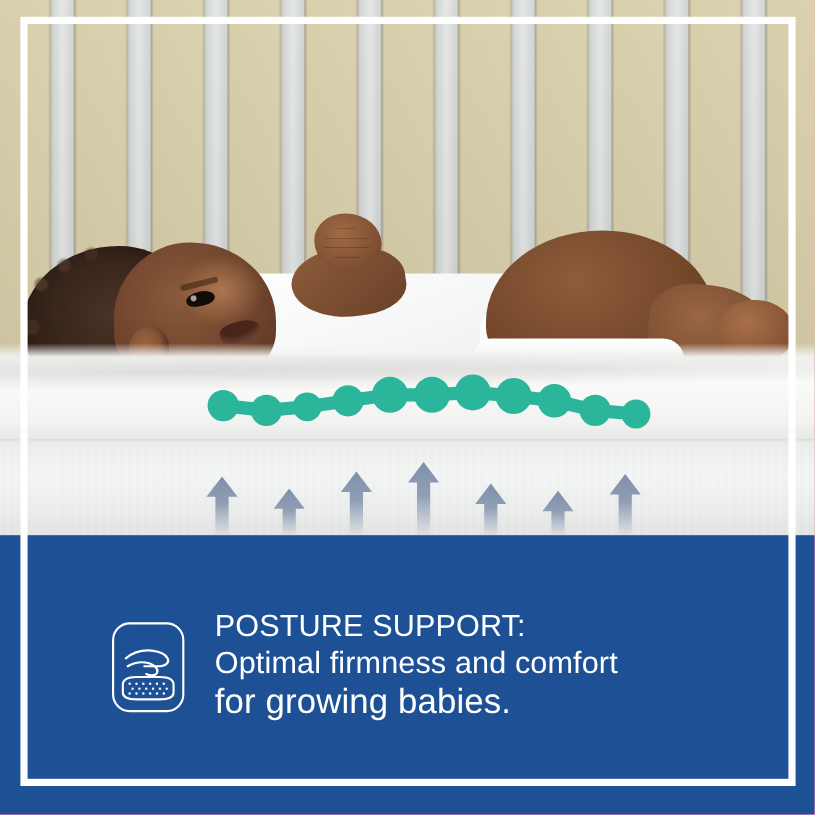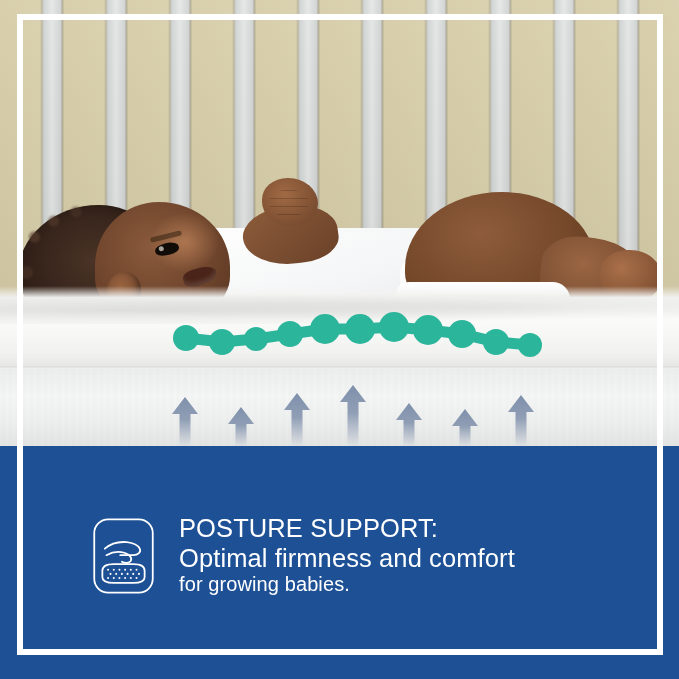--- a/index.html
+++ b/index.html
@@ -212,21 +212,21 @@
     margin-top:2px;
   }
   .icon-box svg{display:block;width:100%;height:100%;}
   .copy{
     color:#ffffff;
     line-height:1.19;
     letter-spacing:.1px;
   }
   .copy .l1{font-size:25.5px;font-weight:400;display:block;}
   .copy .l2{font-size:25.5px;font-weight:400;display:block;text-align:right;}
-  .copy .l3{font-size:20px;font-weight:400;display:block;}
+  .copy .l3{font-size:29px;font-weight:400;display:block;}
 </style>
 </head>
 <body>
 
 <div id="stage">
 
   <div class="photo">
     <div class="wall"></div>
     <div class="slats"></div>
 

